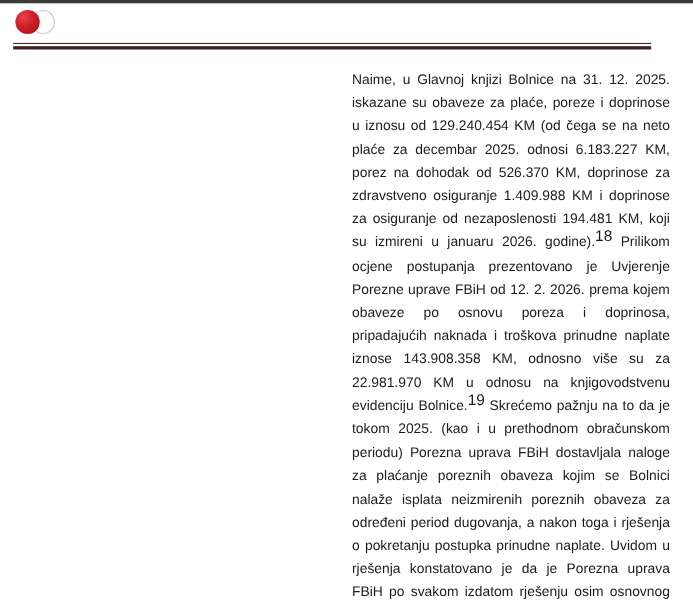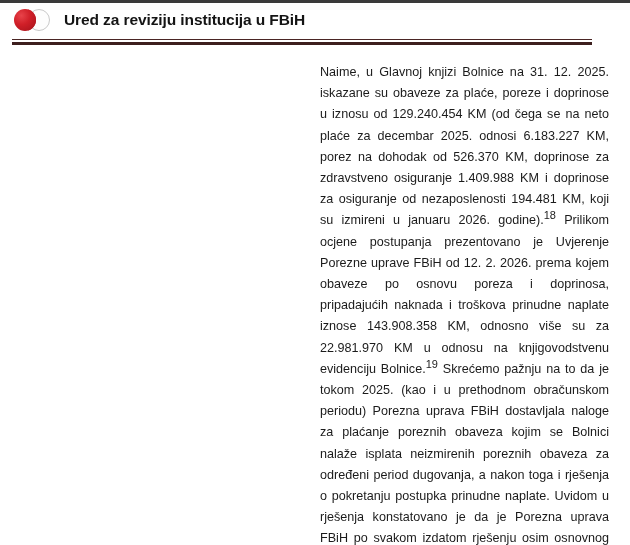--- a/index.html
+++ b/index.html
@@ -124,37 +124,36 @@
     text-justify: inter-word;
     font-size: 12.6px;
     line-height: 21.2px;
     color: #1b1b1b;
   }
   .text-column p {
     margin: 0;
     text-align: justify;
   }
   .fn {
-    font-size: 11px;
+    font-size: 14px;
     vertical-align: super;
     line-height: 0;
   }
 </style>
 </head>
 <body>
 
 <div class="top-bar"></div>
 
 <div class="header">
   <div class="logo">
     <div class="logo-circle-white"></div>
     <div class="logo-circle-red"></div>
     <div class="logo-overlap"></div>
   </div>
-  <div class="header-title">Ured za reviziju institucija u FBiH</div>
 </div>
 
 <div class="rule">
   <div class="rule-thin"></div>
   <div class="rule-thick"></div>
 </div>
 
 <div class="text-column">
   <p><span>Naime, u Glavnoj knjizi Bolnice na 31. 12. 2025. iskazane su obaveze za plaće, poreze i doprinose u iznosu od 129.240.454 KM (od čega se na neto plaće za decembar 2025. odnosi 6.183.227 KM, porez na dohodak od 526.370 KM, doprinose za zdravstveno osiguranje 1.409.988 KM i doprinose za osiguranje od nezaposlenosti 194.481 KM, koji su izmireni u januaru 2026. godine).</span><span class="fn">18</span><span> Prilikom ocjene postupanja prezentovano je Uvjerenje Porezne uprave FBiH od 12. 2. 2026. prema kojem obaveze po osnovu poreza i doprinosa, pripadajućih naknada i troškova prinudne naplate iznose 143.908.358 KM, odnosno više su za 22.981.970 KM u odnosu na knjigovodstvenu evidenciju Bolnice.</span><span class="fn">19</span><span> Skrećemo pažnju na to da je tokom 2025. (kao i u prethodnom obračunskom periodu) Porezna uprava FBiH dostavljala naloge za plaćanje poreznih obaveza kojim se Bolnici nalaže isplata neizmirenih poreznih obaveza za određeni period dugovanja, a nakon toga i rješenja o pokretanju postupka prinudne naplate. Uvidom u rješenja konstatovano je da je Porezna uprava FBiH po svakom izdatom rješenju osim osnovnog zaduženja izvršila obračun i zaduženje zatezne kamate i troškova pokretanja postupka, koje nisu evidentirane u glavnoj knjizi Bolnice, iako ih je bila obavezna evidentirati.</span></p>
 </div>

